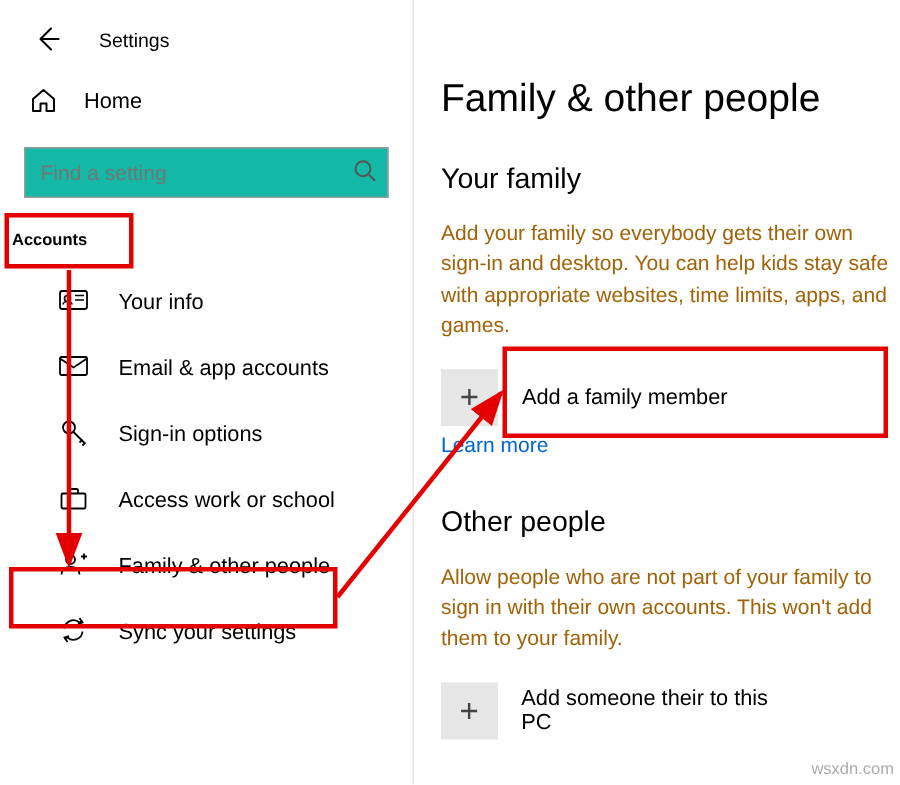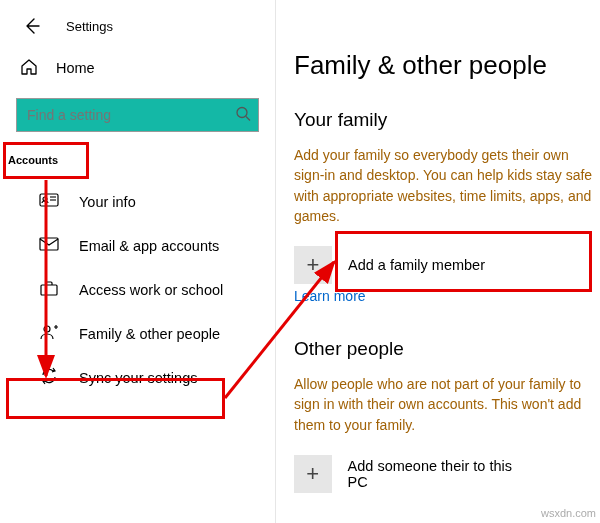--- a/index.html
+++ b/index.html
@@ -223,20 +223,29 @@
       <div class="subnav-item">
         <span class="icon">
           <svg width="20" height="16" viewBox="0 0 20 16">
               <rect x="1" y="2" width="18" height="12" rx="1" fill="none" stroke="#000" stroke-width="1.2"></rect>
               <path d="M1 3l9 6 9-6" fill="none" stroke="#000" stroke-width="1.2"></path>
             </svg>
         </span>
         <span class="label">Email &amp; app accounts</span>
       </div>
 
+      <div class="subnav-item">
+        <span class="icon">
+          <svg width="20" height="20" viewBox="0 0 20 20">
+              <circle cx="7" cy="7" r="4" fill="none" stroke="#000" stroke-width="1.2"></circle>
+              <path d="M10 10l7 7M14 17l2-2M16 19l2-2" fill="none" stroke="#000" stroke-width="1.2"></path>
+            </svg>
+        </span>
+        <span class="label">Sign-in options</span>
+      </div>
 
       <div class="subnav-item">
         <span class="icon">
           <svg width="20" height="18" viewBox="0 0 20 18">
               <rect x="2" y="6" width="16" height="10" rx="1" fill="none" stroke="#000" stroke-width="1.2"></rect>
               <path d="M7 6V4a1 1 0 011-1h4a1 1 0 011 1v2" fill="none" stroke="#000" stroke-width="1.2"></path>
             </svg>
         </span>
         <span class="label">Access work or school</span>
       </div>

